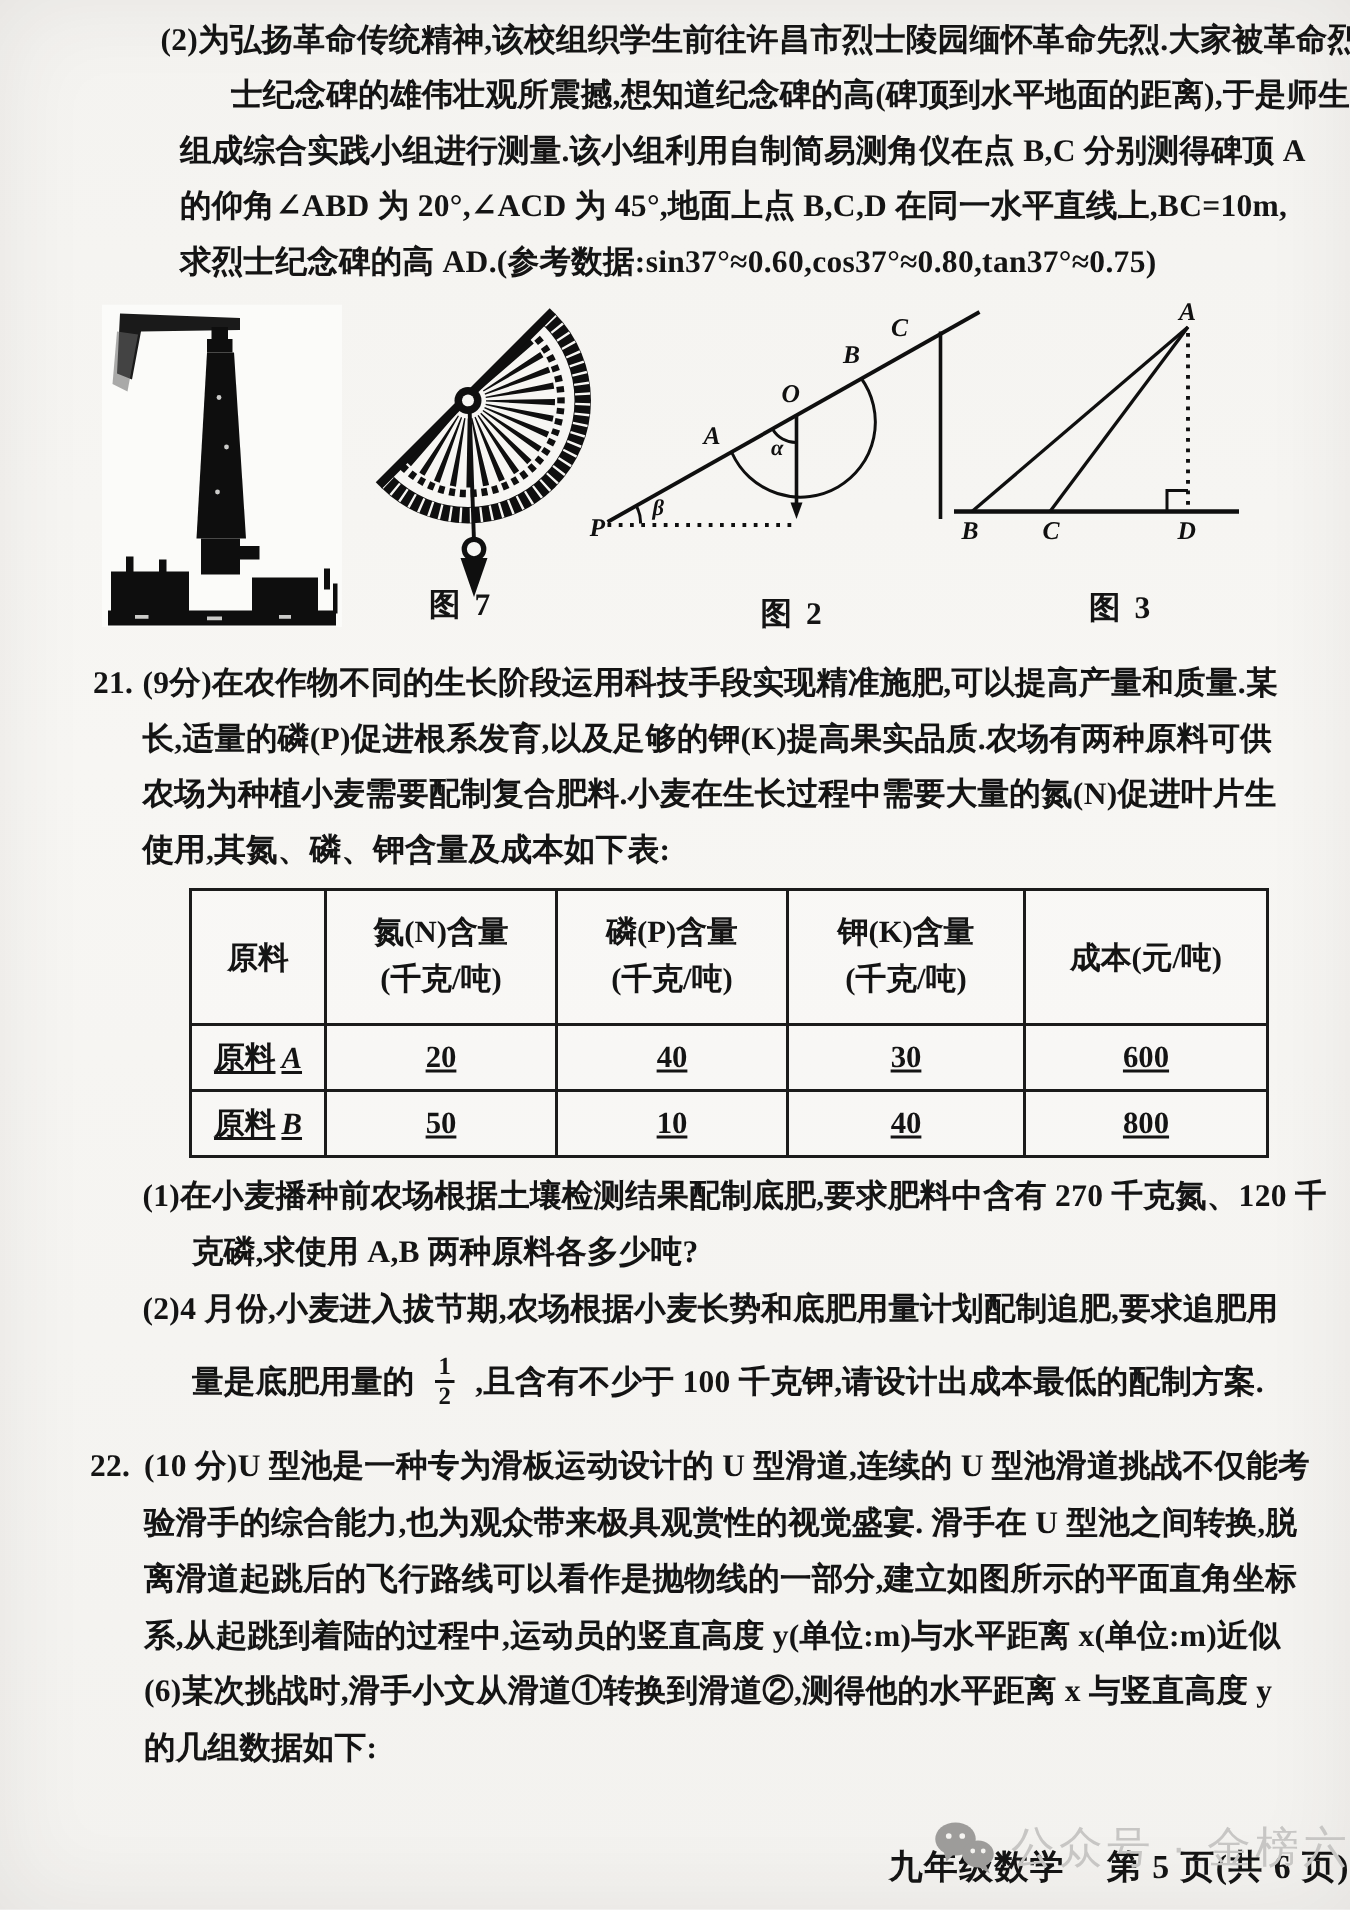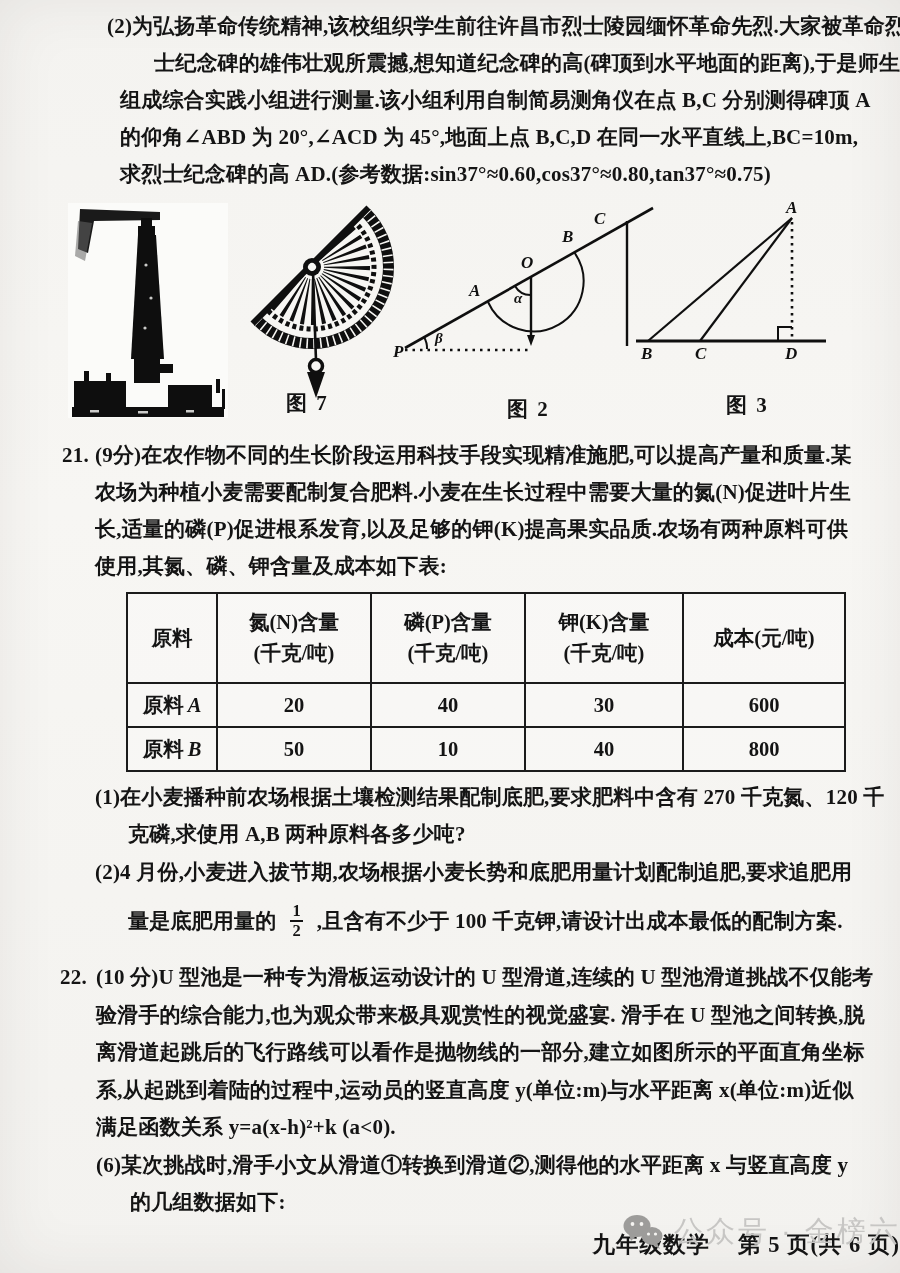--- a/index.html
+++ b/index.html
@@ -28,21 +28,21 @@
   #cap3{left:726px;top:391px;}
   
   #q21{left:62px;top:437px;}
   .numrow{display:flex;}
   .qnum21{width:33px;flex:0 0 33px;}
   #q21 .tline:nth-child(n+2){margin-left:33px;}
   
   #tbl{left:126px;top:592px;border-collapse:collapse;background:rgba(255,255,255,.25);}
   #tbl td{border:2.5px solid #1b1b1b;text-align:center;font-size:20.5px;font-weight:bold;padding:0;}
   #tbl .hrow td{height:88px;}
-  #tbl .drow td{height:42px;}
+  #tbl .drow td{height:42px;text-decoration:underline;}
   .c0{width:88px;} .c1{width:152px;} .c2{width:152px;} .c3{width:156px;margin-top:29px;} .c4{width:160px;}
   .th2{line-height:31px;}
   .mitalic{font-style:italic;font-family:"Liberation Serif",serif;padding-left:4px;}
   
   #q21s1{left:95px;top:779px;}
   #q21s1 .tline:nth-child(2){margin-left:33px;}
   #q21s2{left:95px;top:854px;}
   .fracline{height:60px;display:flex;align-items:center;font-size:21px;white-space:nowrap;margin-left:33px;letter-spacing:.2px;gap:12px;}
   .frac{display:inline-flex;flex-direction:column;align-items:center;font-size:16.5px;line-height:1.1;margin:0 2px;}
   .frac .den{border-top:2px solid #141414;}
@@ -145,22 +145,22 @@
 
 <div id="cap1" class="abs figcap">图 7</div>
 <div id="cap2" class="abs figcap">图 2</div>
 <div id="cap3" class="abs figcap">图 3</div>
 
 <div id="q21" class="abs">
   <div class="tline numrow">
     <span class="qnum21">21.</span>
     <span>(9分)在农作物不同的生长阶段运用科技手段实现精准施肥,可以提高产量和质量.某</span>
   </div>
+  <div class="tline">长,适量的磷(P)促进根系发育,以及足够的钾(K)提高果实品质.农场有两种原料可供</div>
   <div class="tline">农场为种植小麦需要配制复合肥料.小麦在生长过程中需要大量的氮(N)促进叶片生</div>
-  <div class="tline">长,适量的磷(P)促进根系发育,以及足够的钾(K)提高果实品质.农场有两种原料可供</div>
   <div class="tline">使用,其氮、磷、钾含量及成本如下表:</div>
 </div>
 
 <table id="tbl" class="abs">
   <tbody>
       <tr class="hrow">
     <td class="c0">原料</td>
     <td class="c1">
       <div class="th2">氮(N)含量</div>
       <div class="th2">(千克/吨)</div>
@@ -210,21 +210,20 @@
 </div>
 
 <div id="q22" class="abs">
   <div class="tline tline22 numrow">
     <span class="qnum22">22.</span>
     <span>(10 分)U 型池是一种专为滑板运动设计的 U 型滑道,连续的 U 型池滑道挑战不仅能考</span>
   </div>
   <div class="tline tline22">验滑手的综合能力,也为观众带来极具观赏性的视觉盛宴. 滑手在 U 型池之间转换,脱</div>
   <div class="tline tline22">离滑道起跳后的飞行路线可以看作是抛物线的一部分,建立如图所示的平面直角坐标</div>
   <div class="tline tline22">系,从起跳到着陆的过程中,运动员的竖直高度 y(单位:m)与水平距离 x(单位:m)近似</div>
-  <div class="tline tline22">满足函数关系 y=a(x-h)²+k (a&lt;0).</div>
   <div class="tline tline22">(6)某次挑战时,滑手小文从滑道①转换到滑道②,测得他的水平距离 x 与竖直高度 y</div>
   <div class="tline tline22">的几组数据如下:</div>
 </div>
 
 <div id="footer" class="abs">
   <span class="course">九年级数学</span><span>第 5 页(共 6 页)</span>
 </div>
 
 <div id="watermark" class="abs">
   <svg width="42" height="38" viewBox="0 0 42 38">

